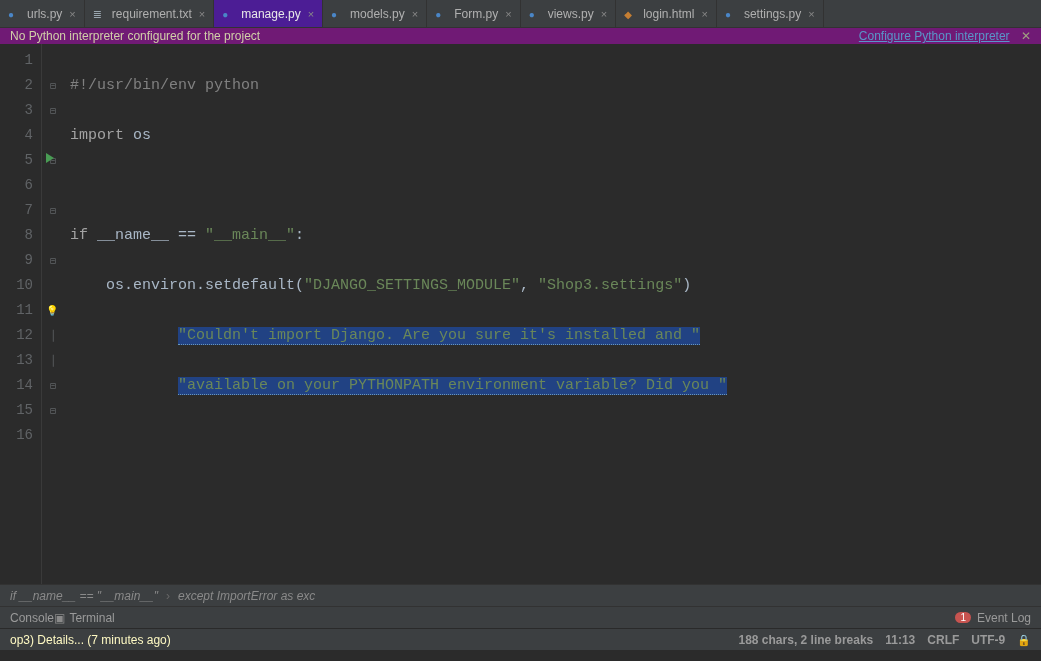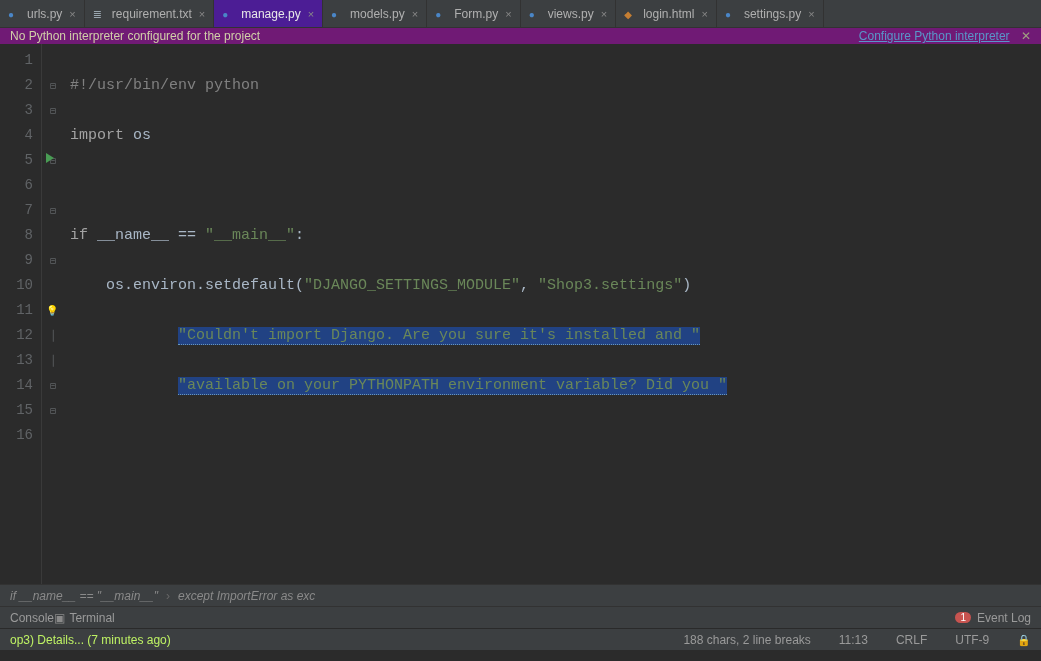--- a/index.html
+++ b/index.html
@@ -93,22 +93,22 @@
   .badge { background:#c75450; color:#fff; border-radius:8px; font-size:10px; padding:0 5px; }
   .term-icon::before { content:"▣"; margin-right:4px; color:#8a8a8a; }
 
   
   .status {
     display:flex; align-items:center; height:22px;
     padding:0 10px; gap:14px;
     background:#3c3f41; color:#9a9a9a;
     border-top:1px solid #2a2a2a;
   }
-  .status .link { color:#bef264; cursor:pointer; }
-  .status .right { margin-left:auto; display:flex; gap:28px; }
+  .status .link { color:#fef9c3; cursor:pointer; }
+  .status .right { margin-left:auto; display:flex; gap:12px;font-weight:bold; }
   .lock::before { content:"🔒"; font-size:11px; }
 
   
   .run-tri {
     position:absolute; left:46px; top: calc(4px + 4*25px + 5px);
     width:0;height:0;border-left:8px solid #499c54;border-top:5px solid transparent;border-bottom:5px solid transparent;
   }
 </style>
 </head>
 <body>

